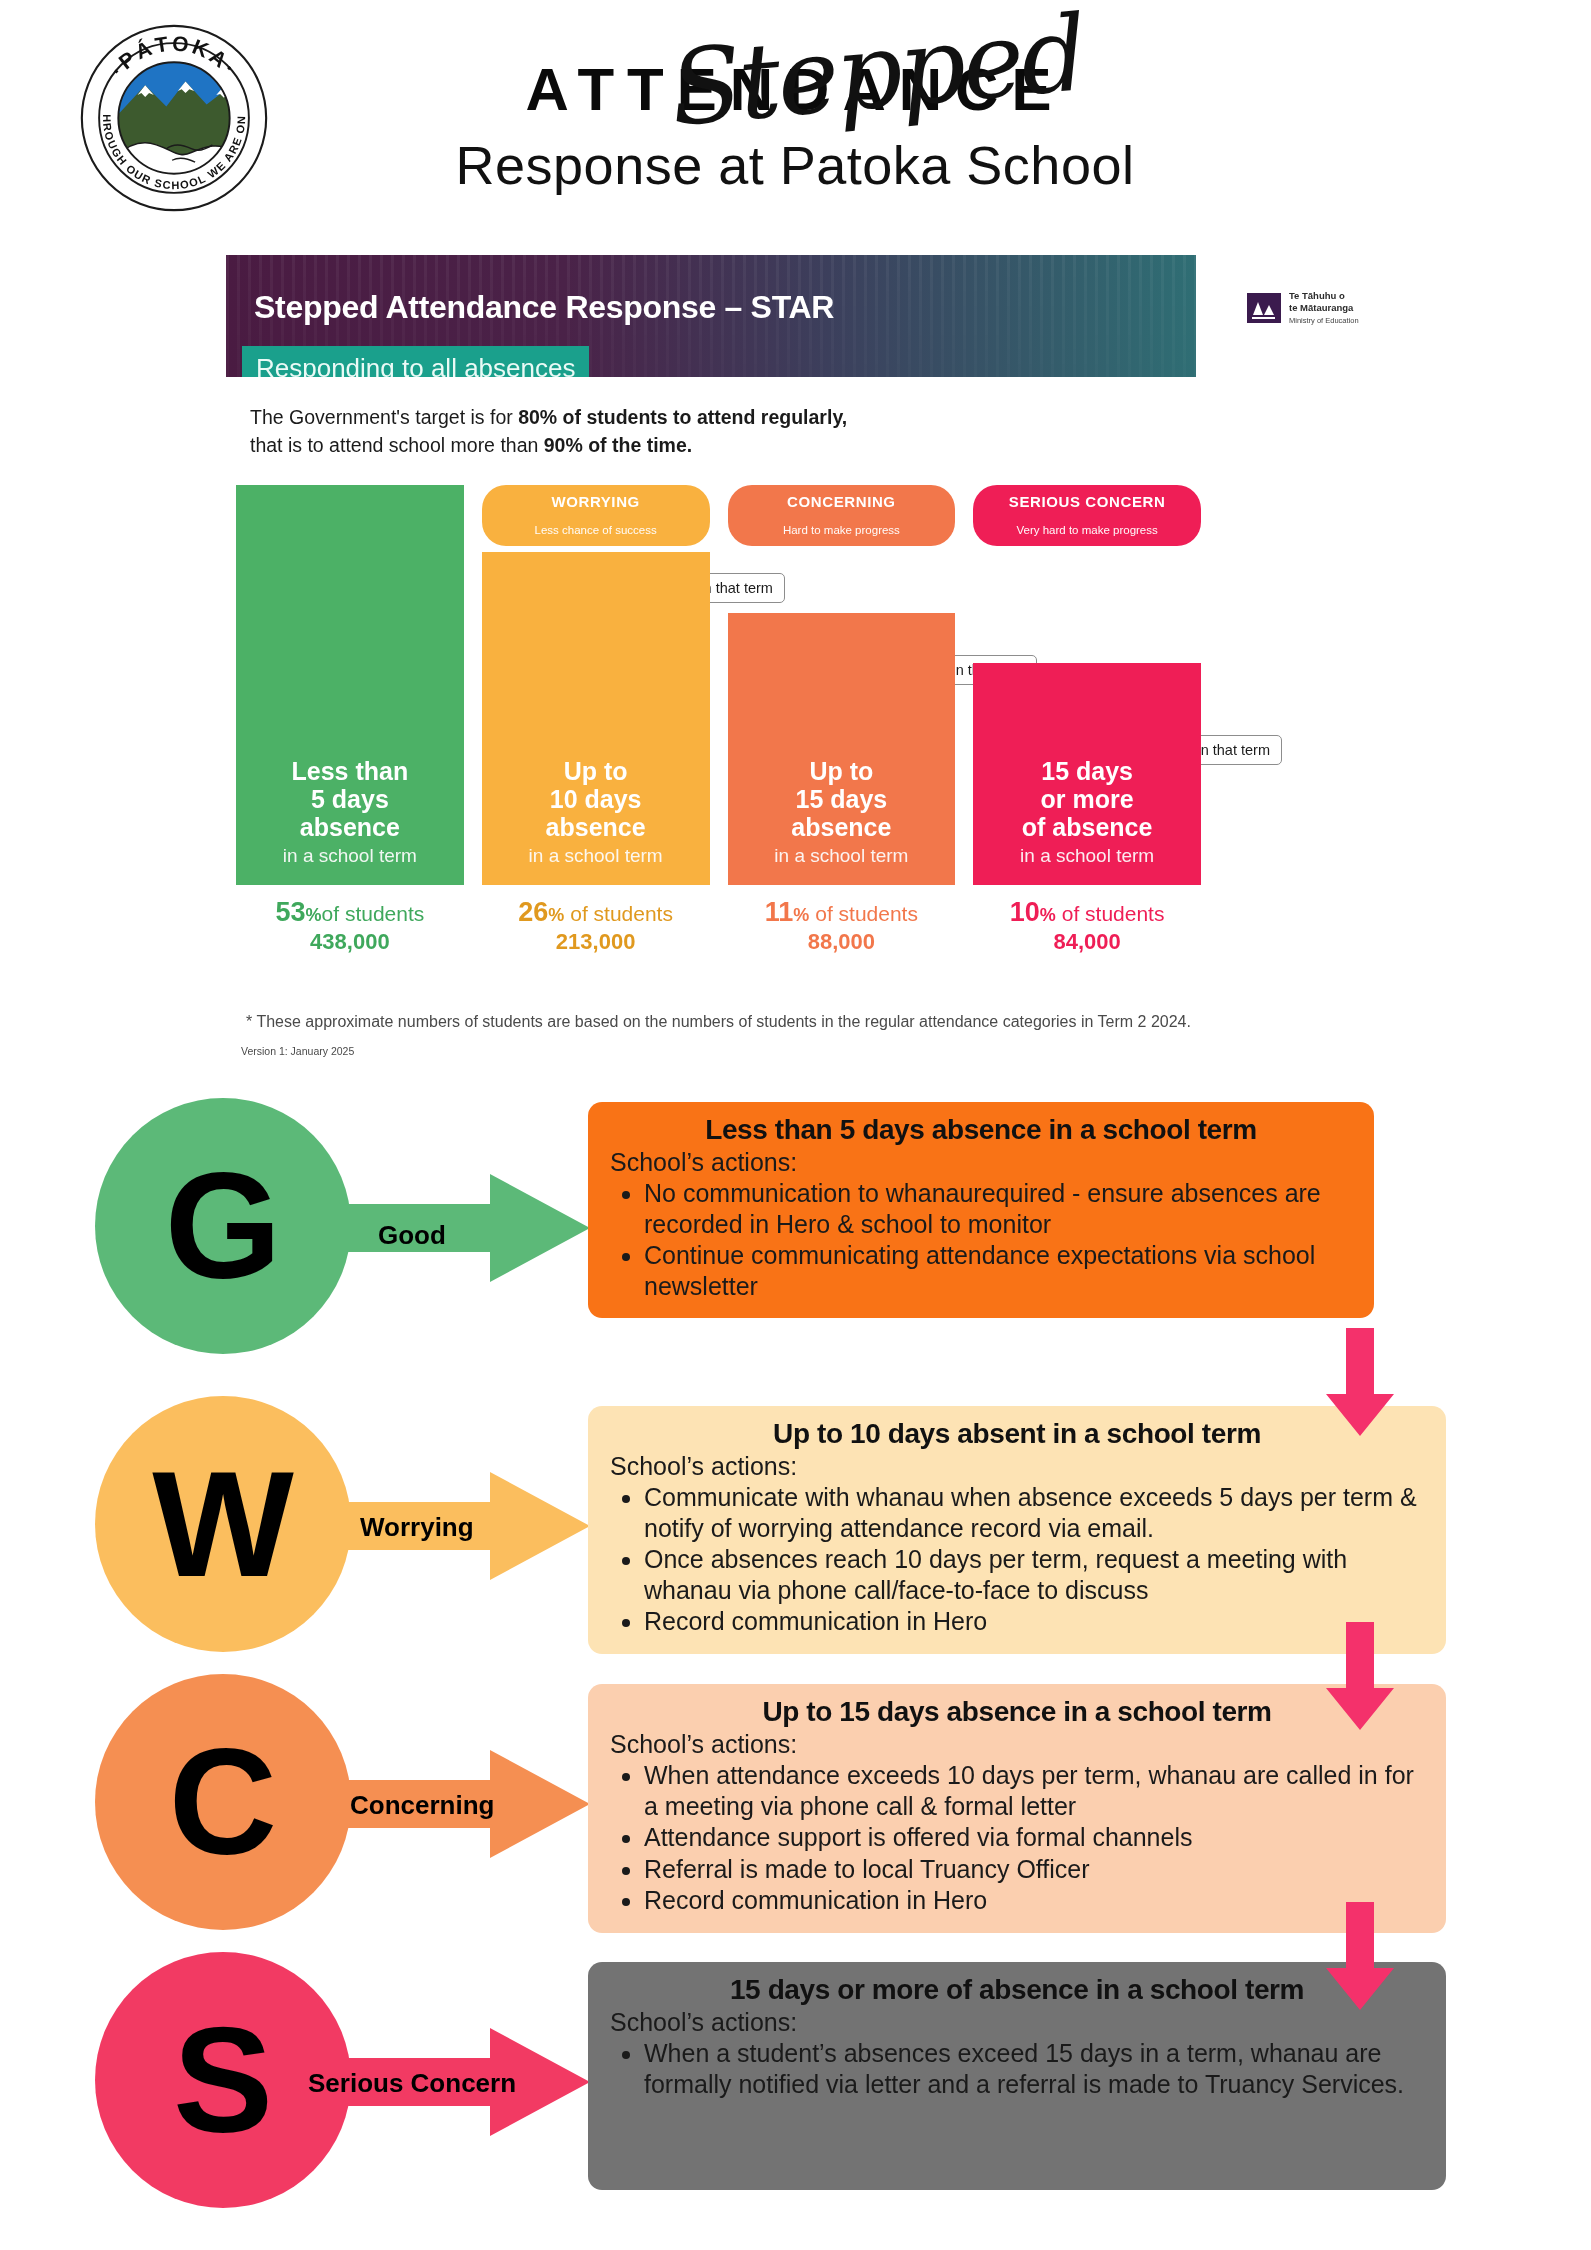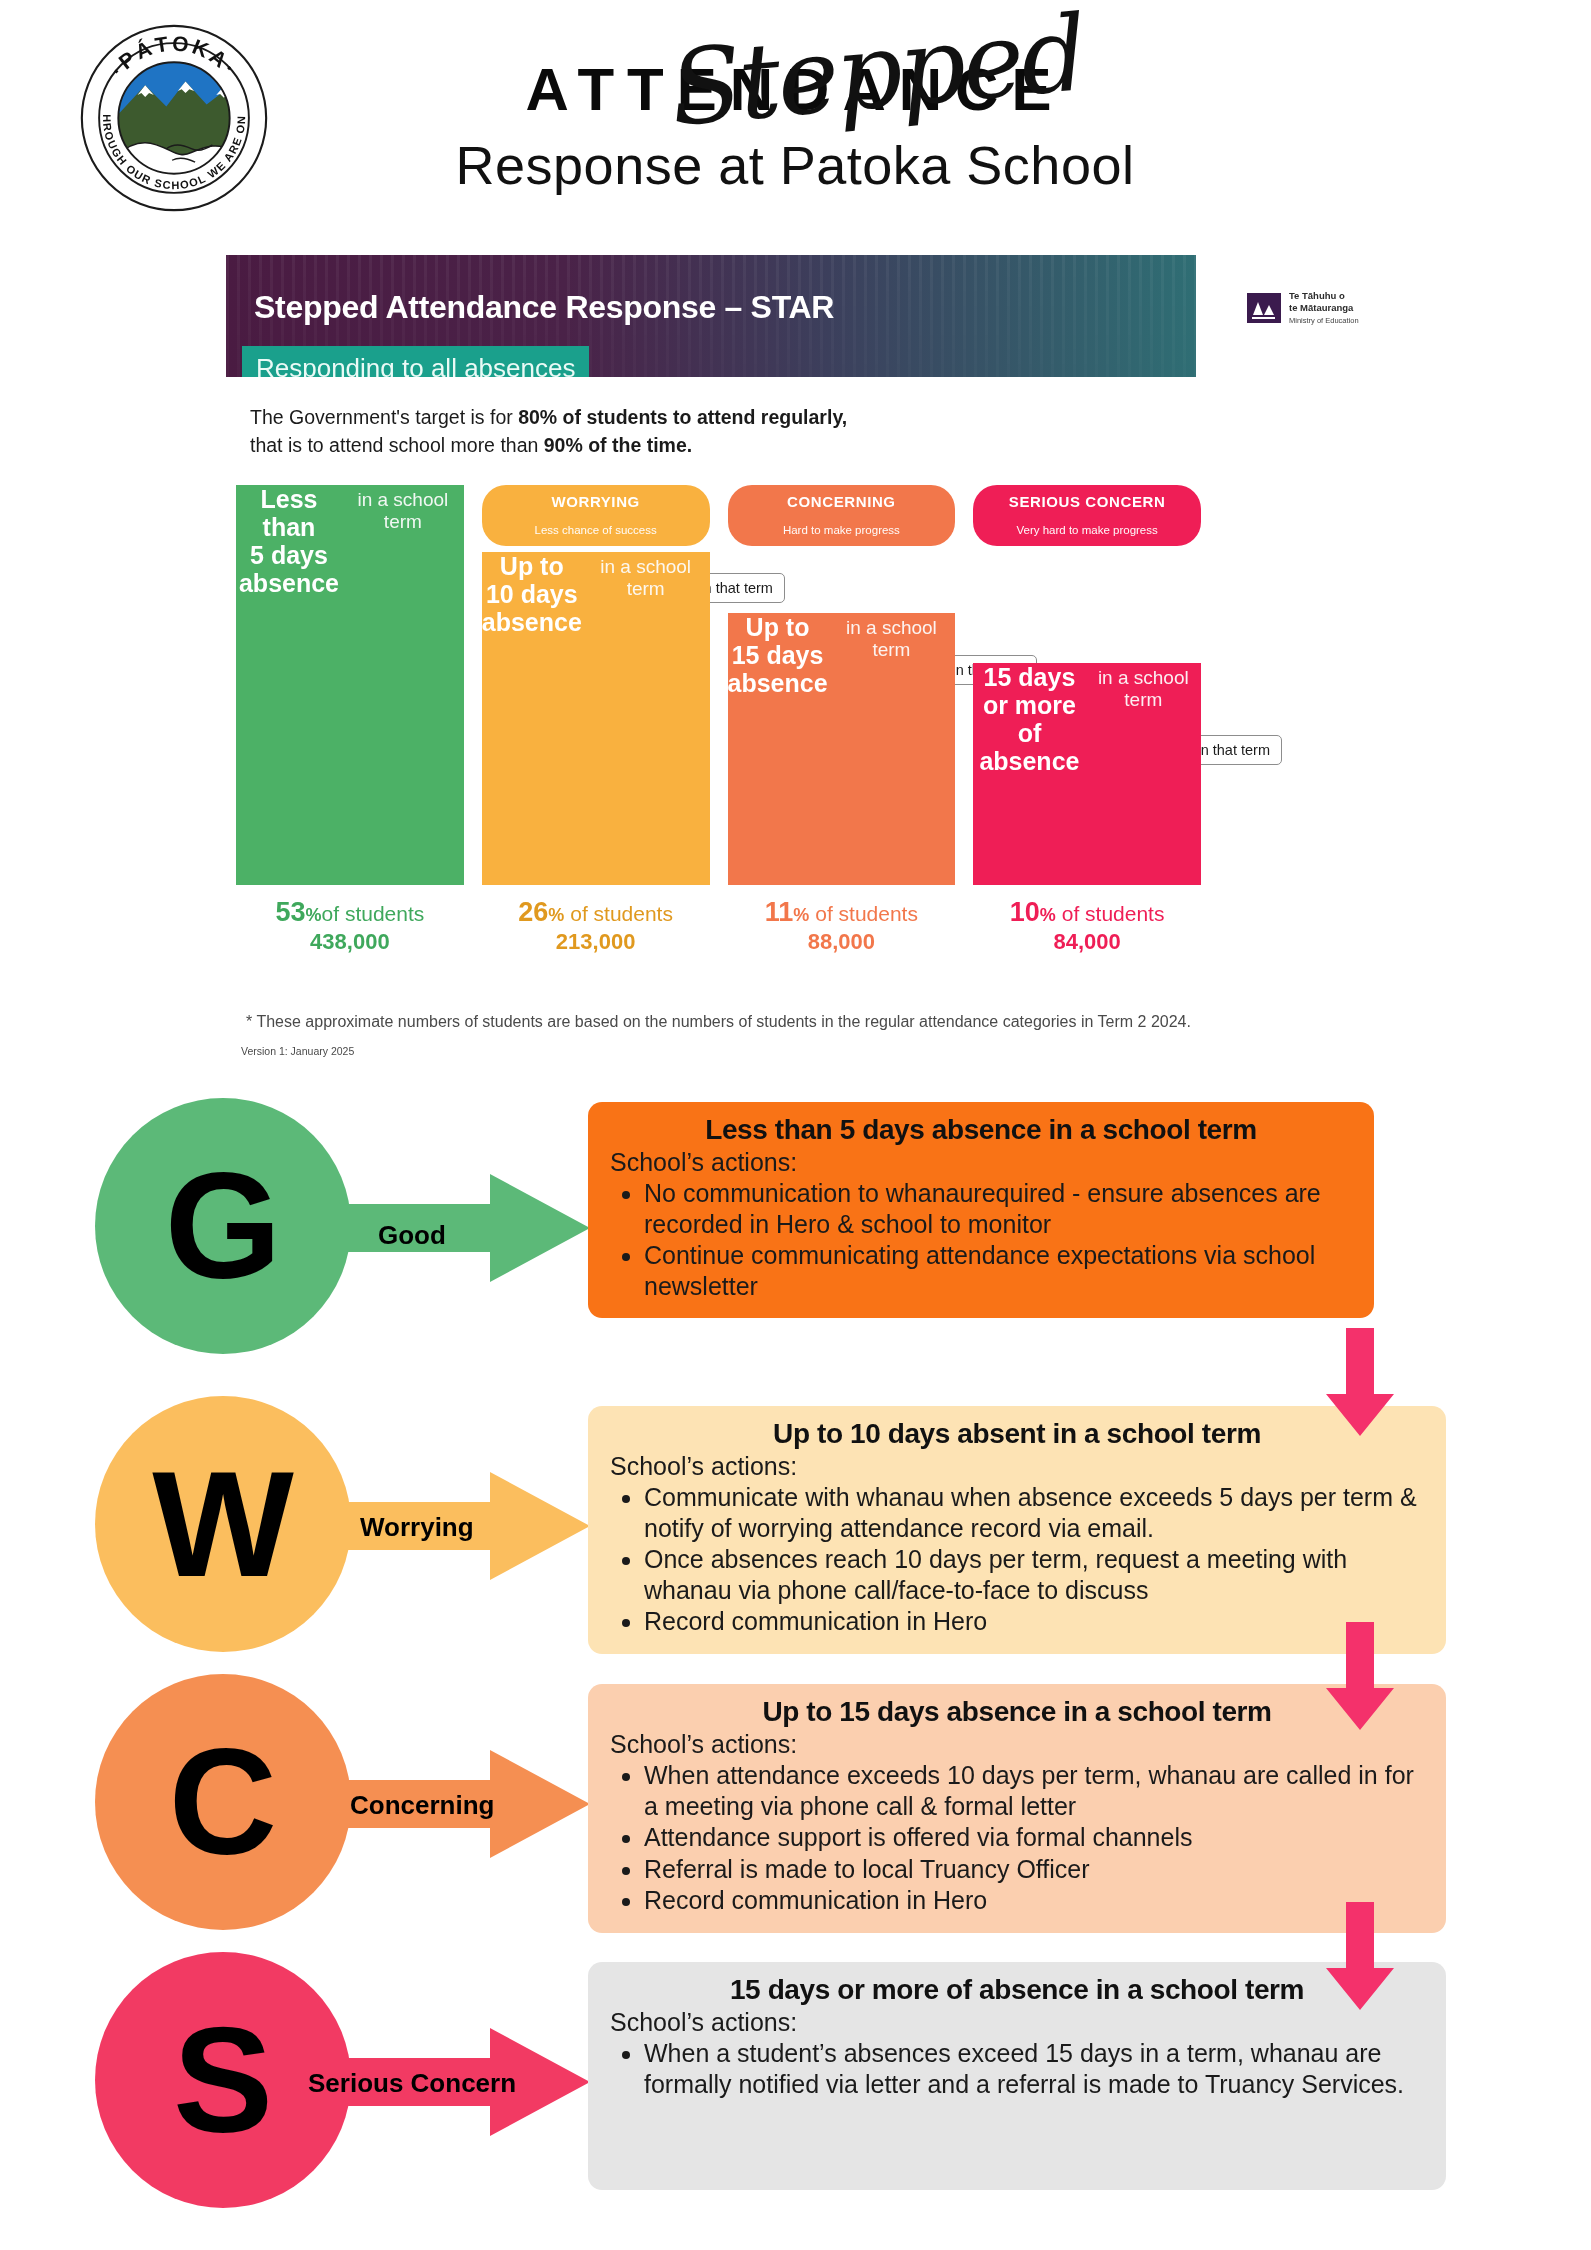--- a/index.html
+++ b/index.html
@@ -94,21 +94,21 @@
     flex: 1; border-radius: 24px; padding: 8px 4px 10px 4px;
     text-align: center; color: #fff;
   }
   .badge-title { font-size: 15px; font-weight: 800; letter-spacing: 0.6px; }
   .badge-sub { font-size: 11.5px; font-weight: 400; margin-top: 14px; opacity: .97; }
 
   
   .chart { position: absolute; left: 232px; top: 300px; width: 965px; height: 470px; }
   .bars { position: absolute; left: 0; bottom: 130px; width: 965px; height: 400px; display: flex; gap: 18px; align-items: flex-end; }
   .barcol { flex: 1; position: relative; display: flex; flex-direction: column; justify-content: flex-end; }
-  .bar { width: 100%; position: relative; display: flex; flex-direction: row; justify-content: flex-end; padding-bottom: 18px; text-align: center; }
+  .bar { width: 100%; position: relative; display: flex; flex-direction: column; justify-content: flex-end; padding-bottom: 18px; text-align: center; }
   .bar-lines { font-size: 25px; font-weight: 800; color: #fff; line-height: 1.12; }
   .bar-term { font-size: 19px; font-weight: 400; color: #fdfdfd; margin-top: 4px; opacity: .93; }
 
   .step-label {
     position: absolute; right: 0; font-size: 14.5px; font-weight: 700; white-space: nowrap;
   }
   .step-pill {
     position: absolute; background: #fff; border: 1.3px solid #8d8d8d; border-radius: 5px;
     font-size: 14.5px; color: #1c1c1c; padding: 6px 11px; white-space: nowrap;
   }
@@ -395,21 +395,21 @@
   </div>
 
   <div class="row">
     <div class="circle" style="left:95px; top:848px; width:256px; height:256px; background:#f23a63;">
       <span>S</span>
     </div>
     <svg class="arrow-wrap" style="left:300px; top:918px; width:300px; height:120px;" viewBox="0 0 300 120">
       <path d="M0 36 L190 36 L190 6 L290 60 L190 114 L190 84 L0 84 Z" fill="#f23a63"></path>
     </svg>
     <div class="arrow-label" style="left:308px; top:964px;">Serious Concern</div>
-    <div class="panel" style="left:588px; top:858px; width:858px; background:#e5e5e5; min-height:228px;">
+    <div class="panel" style="left:588px; top:858px; width:858px; background:#737373; min-height:228px;">
       <div class="panel-title">15 days or more of absence in a school term</div>
       <div class="panel-lead">School’s actions:</div>
       <ul>
         <li>When a student’s absences exceed 15 days in a term, whanau are formally notified via letter and a referral is made to Truancy Services.</li>
       </ul>
     </div>
   </div>
 
 </div>
 

